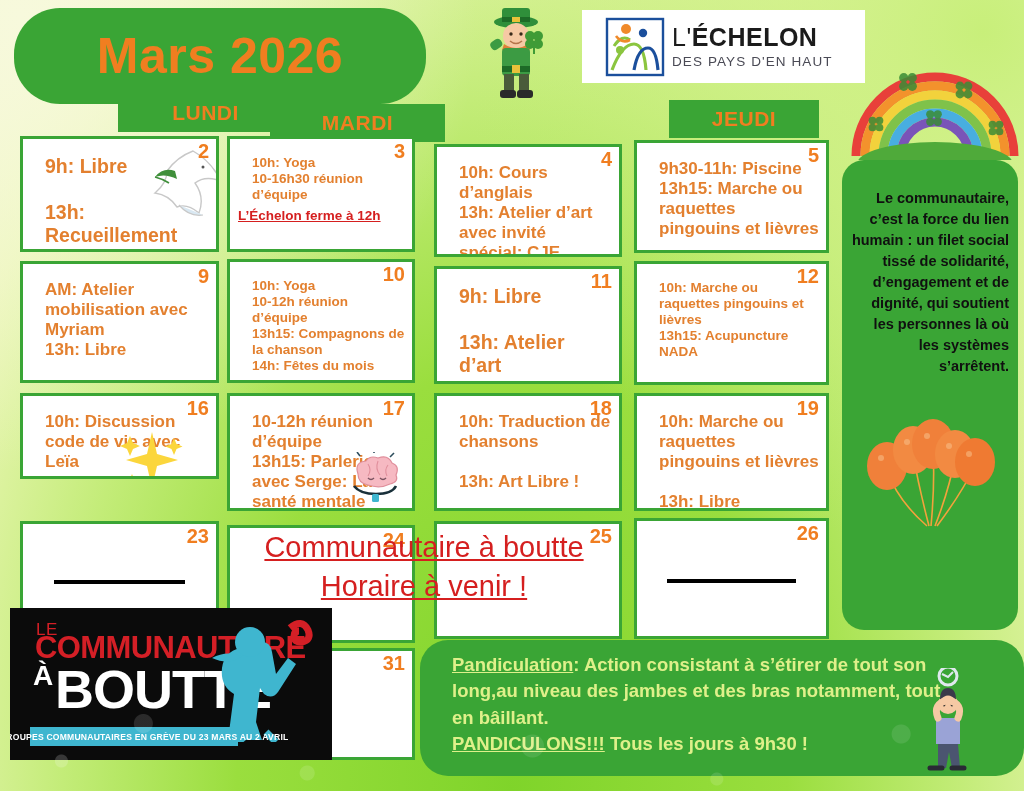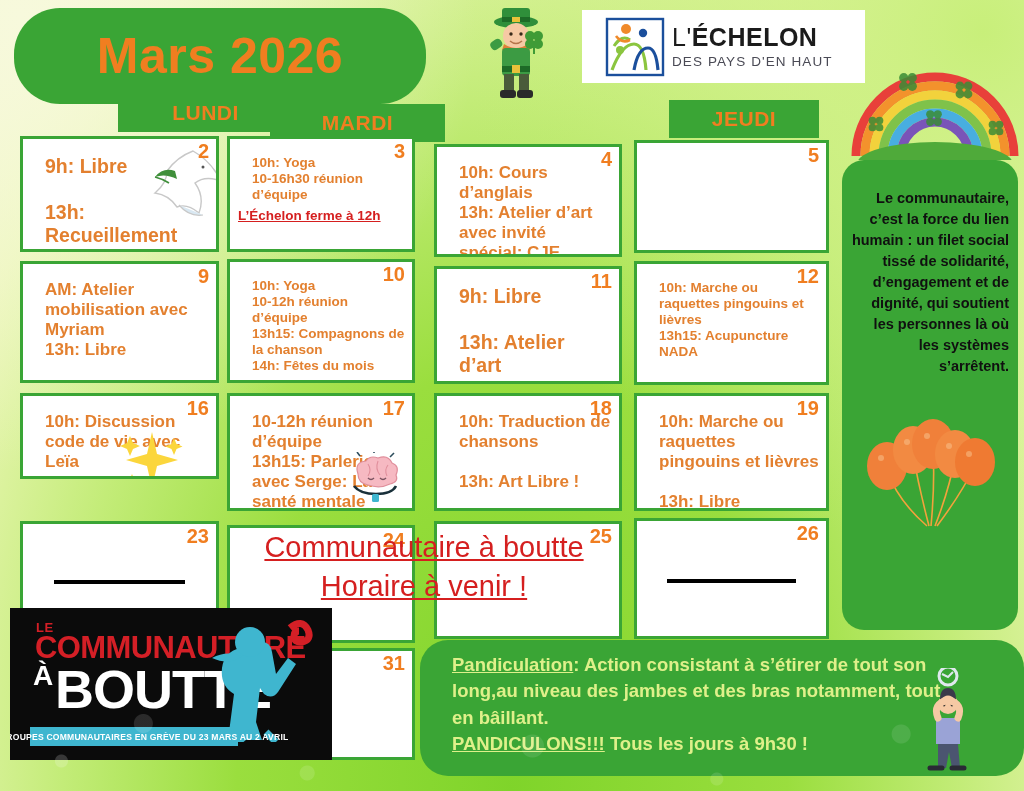--- a/index.html
+++ b/index.html
@@ -134,21 +134,21 @@
     text-align:right; color:#101010; font-weight:bold;
     font-size:14.5px; line-height:1.45;
   }
   .balloons{ position:absolute; left:857px; top:408px; width:148px; height:120px;}
 
   
   .boutte{
     position:absolute; left:10px; top:608px; width:322px; height:152px;
     background:#0b0b0b; overflow:hidden;
   }
-  .boutte .le{ position:absolute; left:26px; top:12px; font-size:13px; color:#d41f26; font-weight:bold; letter-spacing:.5px;}
+  .boutte .le{ position:absolute; left:26px; top:12px; font-size:17px; color:#d41f26; font-weight:normal; letter-spacing:.5px;}
   .boutte .com{ position:absolute; left:25px; top:22px; font-size:31px; color:#d41f26; font-weight:bold; letter-spacing:-.6px;}
   .boutte .a{ position:absolute; left:23px; top:52px; font-size:28px; color:#fff; font-weight:bold;}
   .boutte .bou{ position:absolute; left:45px; top:50px; font-size:54px; color:#fff; font-weight:bold; letter-spacing:-1px;}
   .boutte .sub{
     position:absolute; left:20px; bottom:14px; width:208px; height:19px;
     background:#3fb6cf; color:#fff; font-size:8.6px; font-weight:bold;
     display:flex; align-items:center; justify-content:center; letter-spacing:.2px; white-space:nowrap;
   }
   .boutte svg{ position:absolute; right:8px; top:6px;}
 
@@ -297,20 +297,22 @@
   </div>
 
   <div class="cell" id="c4">
     <div class="num">4</div>
     <div class="body md">10h: Cours d’anglais
 13h: Atelier d’art avec invité spécial: CJE</div>
   </div>
 
   <div class="cell" id="c5">
     <div class="num">5</div>
+    <div class="body md">9h30-11h: Piscine
+13h15: Marche ou raquettes pingouins et lièvres</div>
   </div>
 
   <div class="cell" id="c9">
     <div class="num">9</div>
     <div class="body md">AM: Atelier mobilisation avec Myriam
 13h: Libre</div>
   </div>
 
   <div class="cell" id="c10">
     <div class="num">10</div>

